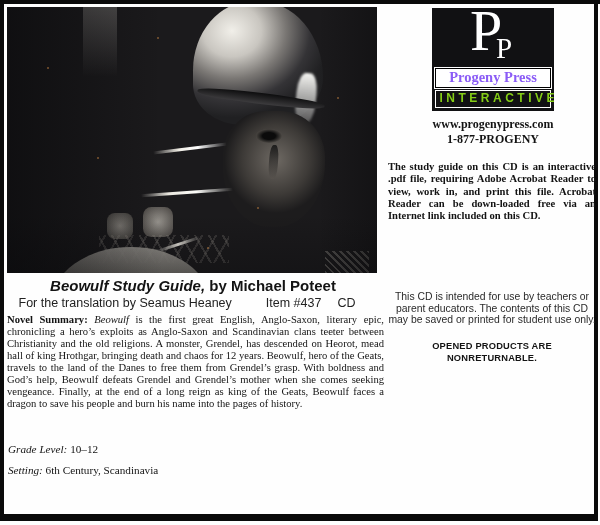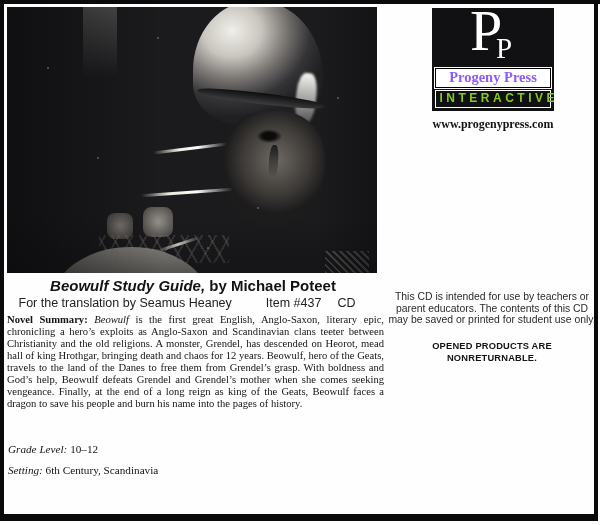--- a/index.html
+++ b/index.html
@@ -158,17 +158,19 @@
   <div class="logo">
     <div class="pp-mark">
       <span class="pp-big">P</span>
       <span class="pp-small">P</span>
     </div>
     <div class="pp-name">Progeny Press</div>
     <div class="pp-tagline">INTERACTIVE</div>
   </div>
 
   <div class="contact web">www.progenypress.com</div>
+  <div class="contact phone">1-877-PROGENY</div>
 
+  <div class="notice p1">The study guide on this CD is an interactive .pdf file, requiring Adobe Acrobat Reader to view, work in, and print this file. Acrobat Reader can be down-loaded free via an Internet link included on this CD.</div>
   <div class="notice p3">This CD is intended for use by teachers or parent educators. The contents of this CD may be saved or printed for student use only.</div>
   <div class="notice p4">OPENED PRODUCTS ARE NONRETURNABLE.</div>
 
 </div>
 
 </body></html>

